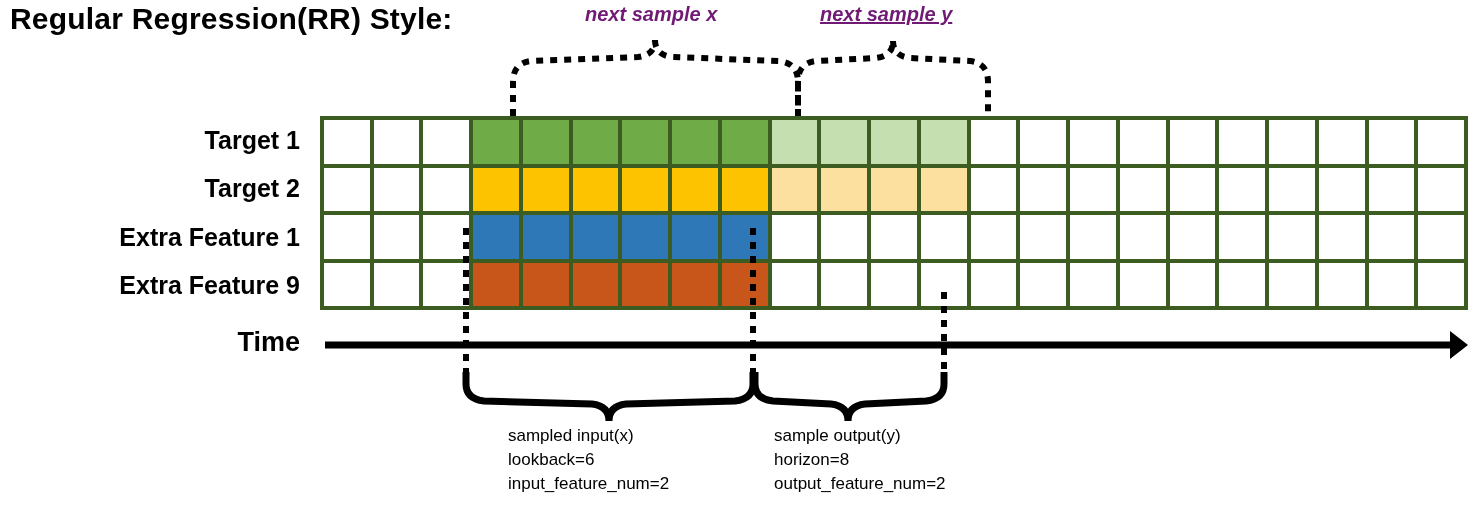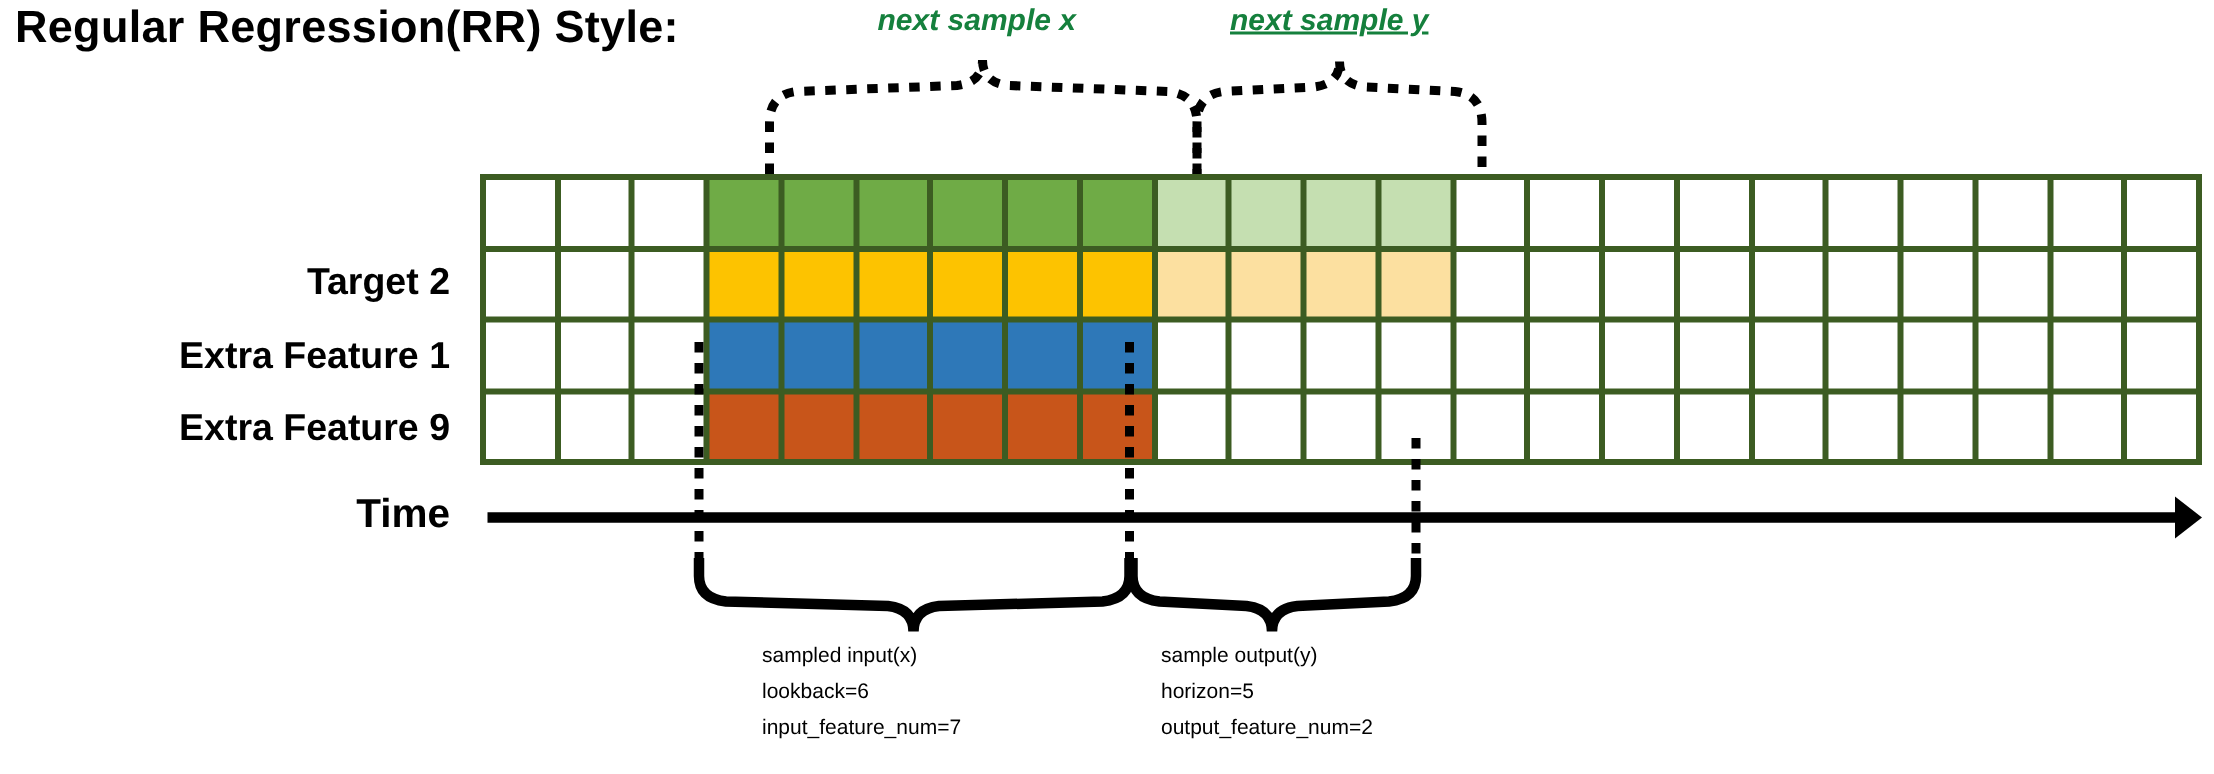--- a/index.html
+++ b/index.html
@@ -12,30 +12,33 @@
   #rowlabels{left:0;top:116px;width:308px;height:194px;}
   .rl-wrap{position:absolute;right:8px;width:300px;height:48.5px;display:flex;
            align-items:center;justify-content:flex-end;}
   #timelabel{left:0;top:327px;width:308px;text-align:right;font-size:27px;
              font-weight:700;color:#000;padding-right:8px;box-sizing:border-box;}
   #grid{left:320px;top:116px;width:1148px;height:194px;
         background:#3c5c22;display:grid;
         grid-template-columns:repeat(23,1fr);grid-template-rows:repeat(4,1fr);
         gap:4px;padding:4px;box-sizing:border-box;}
   .cell{background:#ffffff;}
-  .note{font-size:20px;font-style:italic;font-weight:700;color:#15803d;white-space:nowrap;}
-  .btxt{font-size:14px;color:#000;line-height:24px;white-space:nowrap;}
+  .note{font-size:20px;font-style:italic;font-weight:700;color:#701a75;white-space:nowrap;}
+  .btxt{font-size:17px;color:#000;line-height:24px;white-space:nowrap;}
   svg{position:absolute;left:0;top:0;overflow:visible;}
 </style>
 </head>
 <body>
 
 <div class="abs" id="title">Regular Regression(RR) Style:</div>
 
 <div class="abs" id="rowlabels">
+  <div class="rl-wrap" style="top:0px;">
+      <span class="rowlabel">Target 1</span>
+    </div>
   <div class="rl-wrap" style="top:48.5px;">
       <span class="rowlabel">Target 2</span>
     </div>
   <div class="rl-wrap" style="top:97px;">
       <span class="rowlabel">Extra Feature 1</span>
     </div>
   <div class="rl-wrap" style="top:145.5px;">
       <span class="rowlabel">Extra Feature 9</span>
     </div>
 </div>
@@ -136,26 +139,26 @@
     <div class="cell" style="background: rgb(255, 255, 255);"></div>
     <div class="cell" style="background: rgb(255, 255, 255);"></div>
   </div>
 
 <div class="abs note" style="left:585px;top:3px;">next sample x</div>
 <div class="abs note" style="left:820px;top:3px;text-decoration:underline;">next sample y</div>
 
 <div class="abs" style="left:508px;top:424px;">
   <div class="btxt">sampled input(x)</div>
   <div class="btxt">lookback=6</div>
-  <div class="btxt">input_feature_num=7</div>
+  <div class="btxt">input_feature_num=2</div>
 </div>
 
 <div class="abs" style="left:774px;top:424px;">
   <div class="btxt">sample output(y)</div>
-  <div class="btxt">horizon=5</div>
+  <div class="btxt">horizon=8</div>
   <div class="btxt">output_feature_num=2</div>
 </div>
 
 <svg width="1476" height="516">
 
   <g fill="none" stroke="#000" stroke-width="6" stroke-linecap="butt" stroke-dasharray="7 7">
     <path d="M513,116 L513,82 Q513,63 531,61 L638,57 Q655,55 655,40
                                                  M655,40 Q655,55 672,57 L779,61 Q798,63 798,82 L798,116"></path>
     <path d="M798,116 L798,82 Q798,63 816,61 L876,58 Q893,56 893,41
                                                  M893,41 Q893,56 910,58 L970,61 Q988,63 988,82 L988,116"></path>

